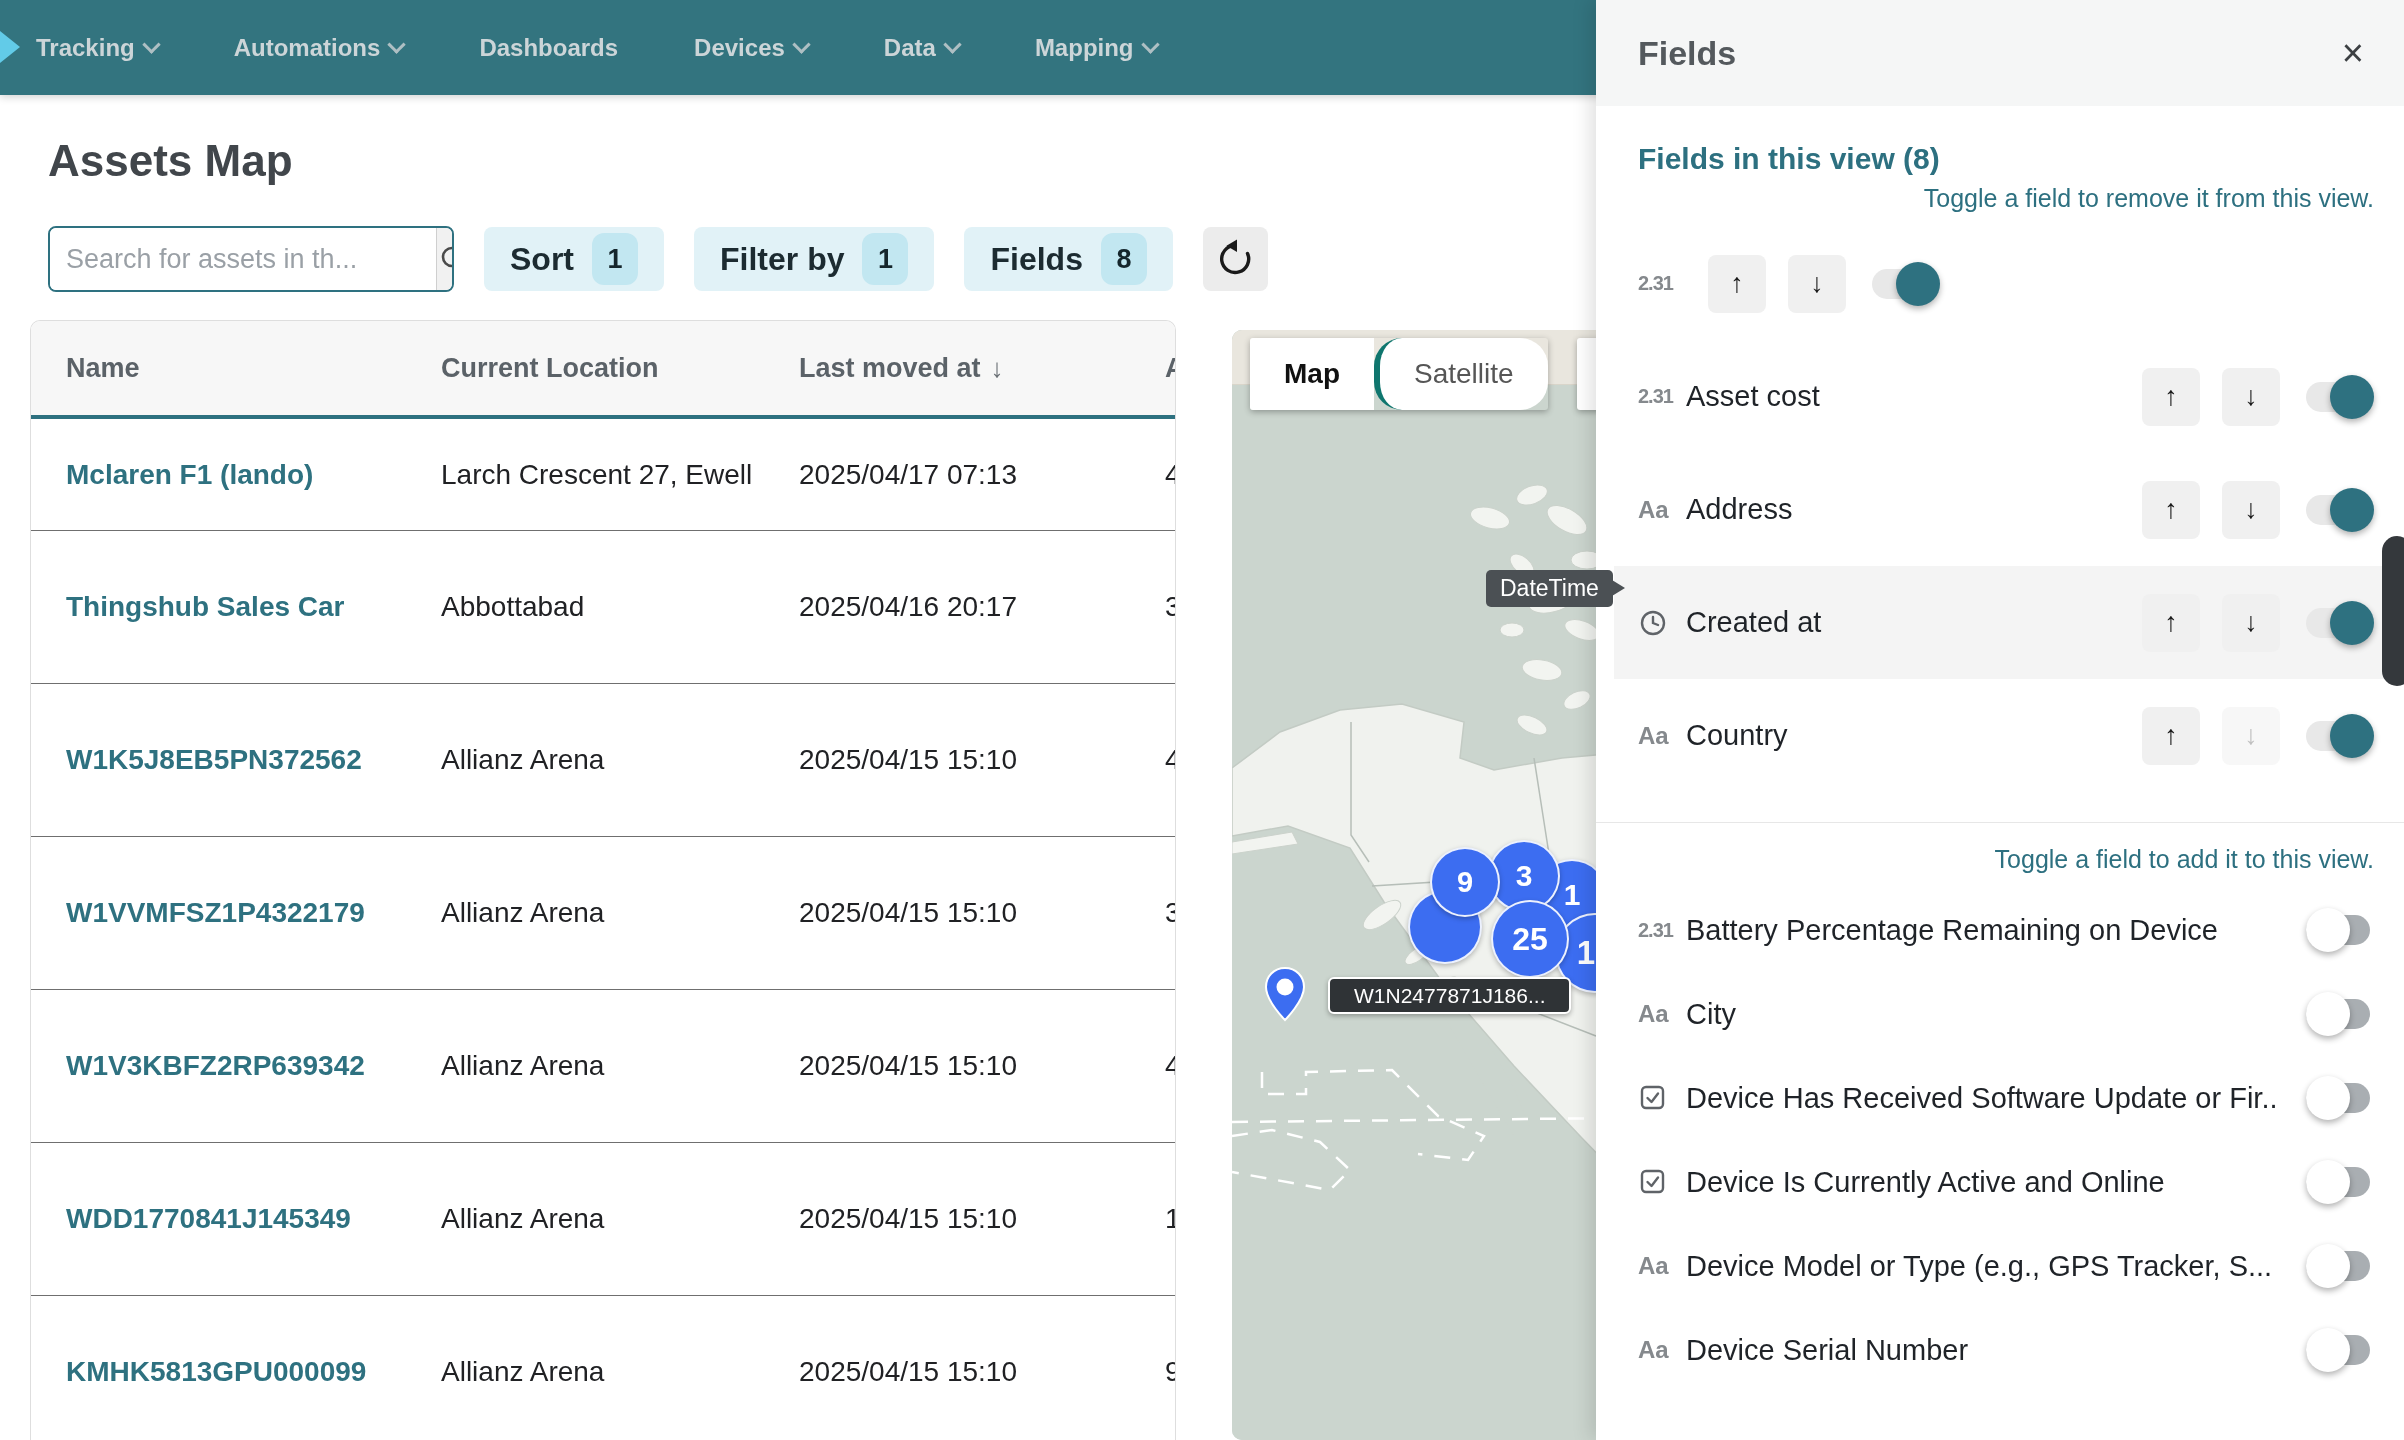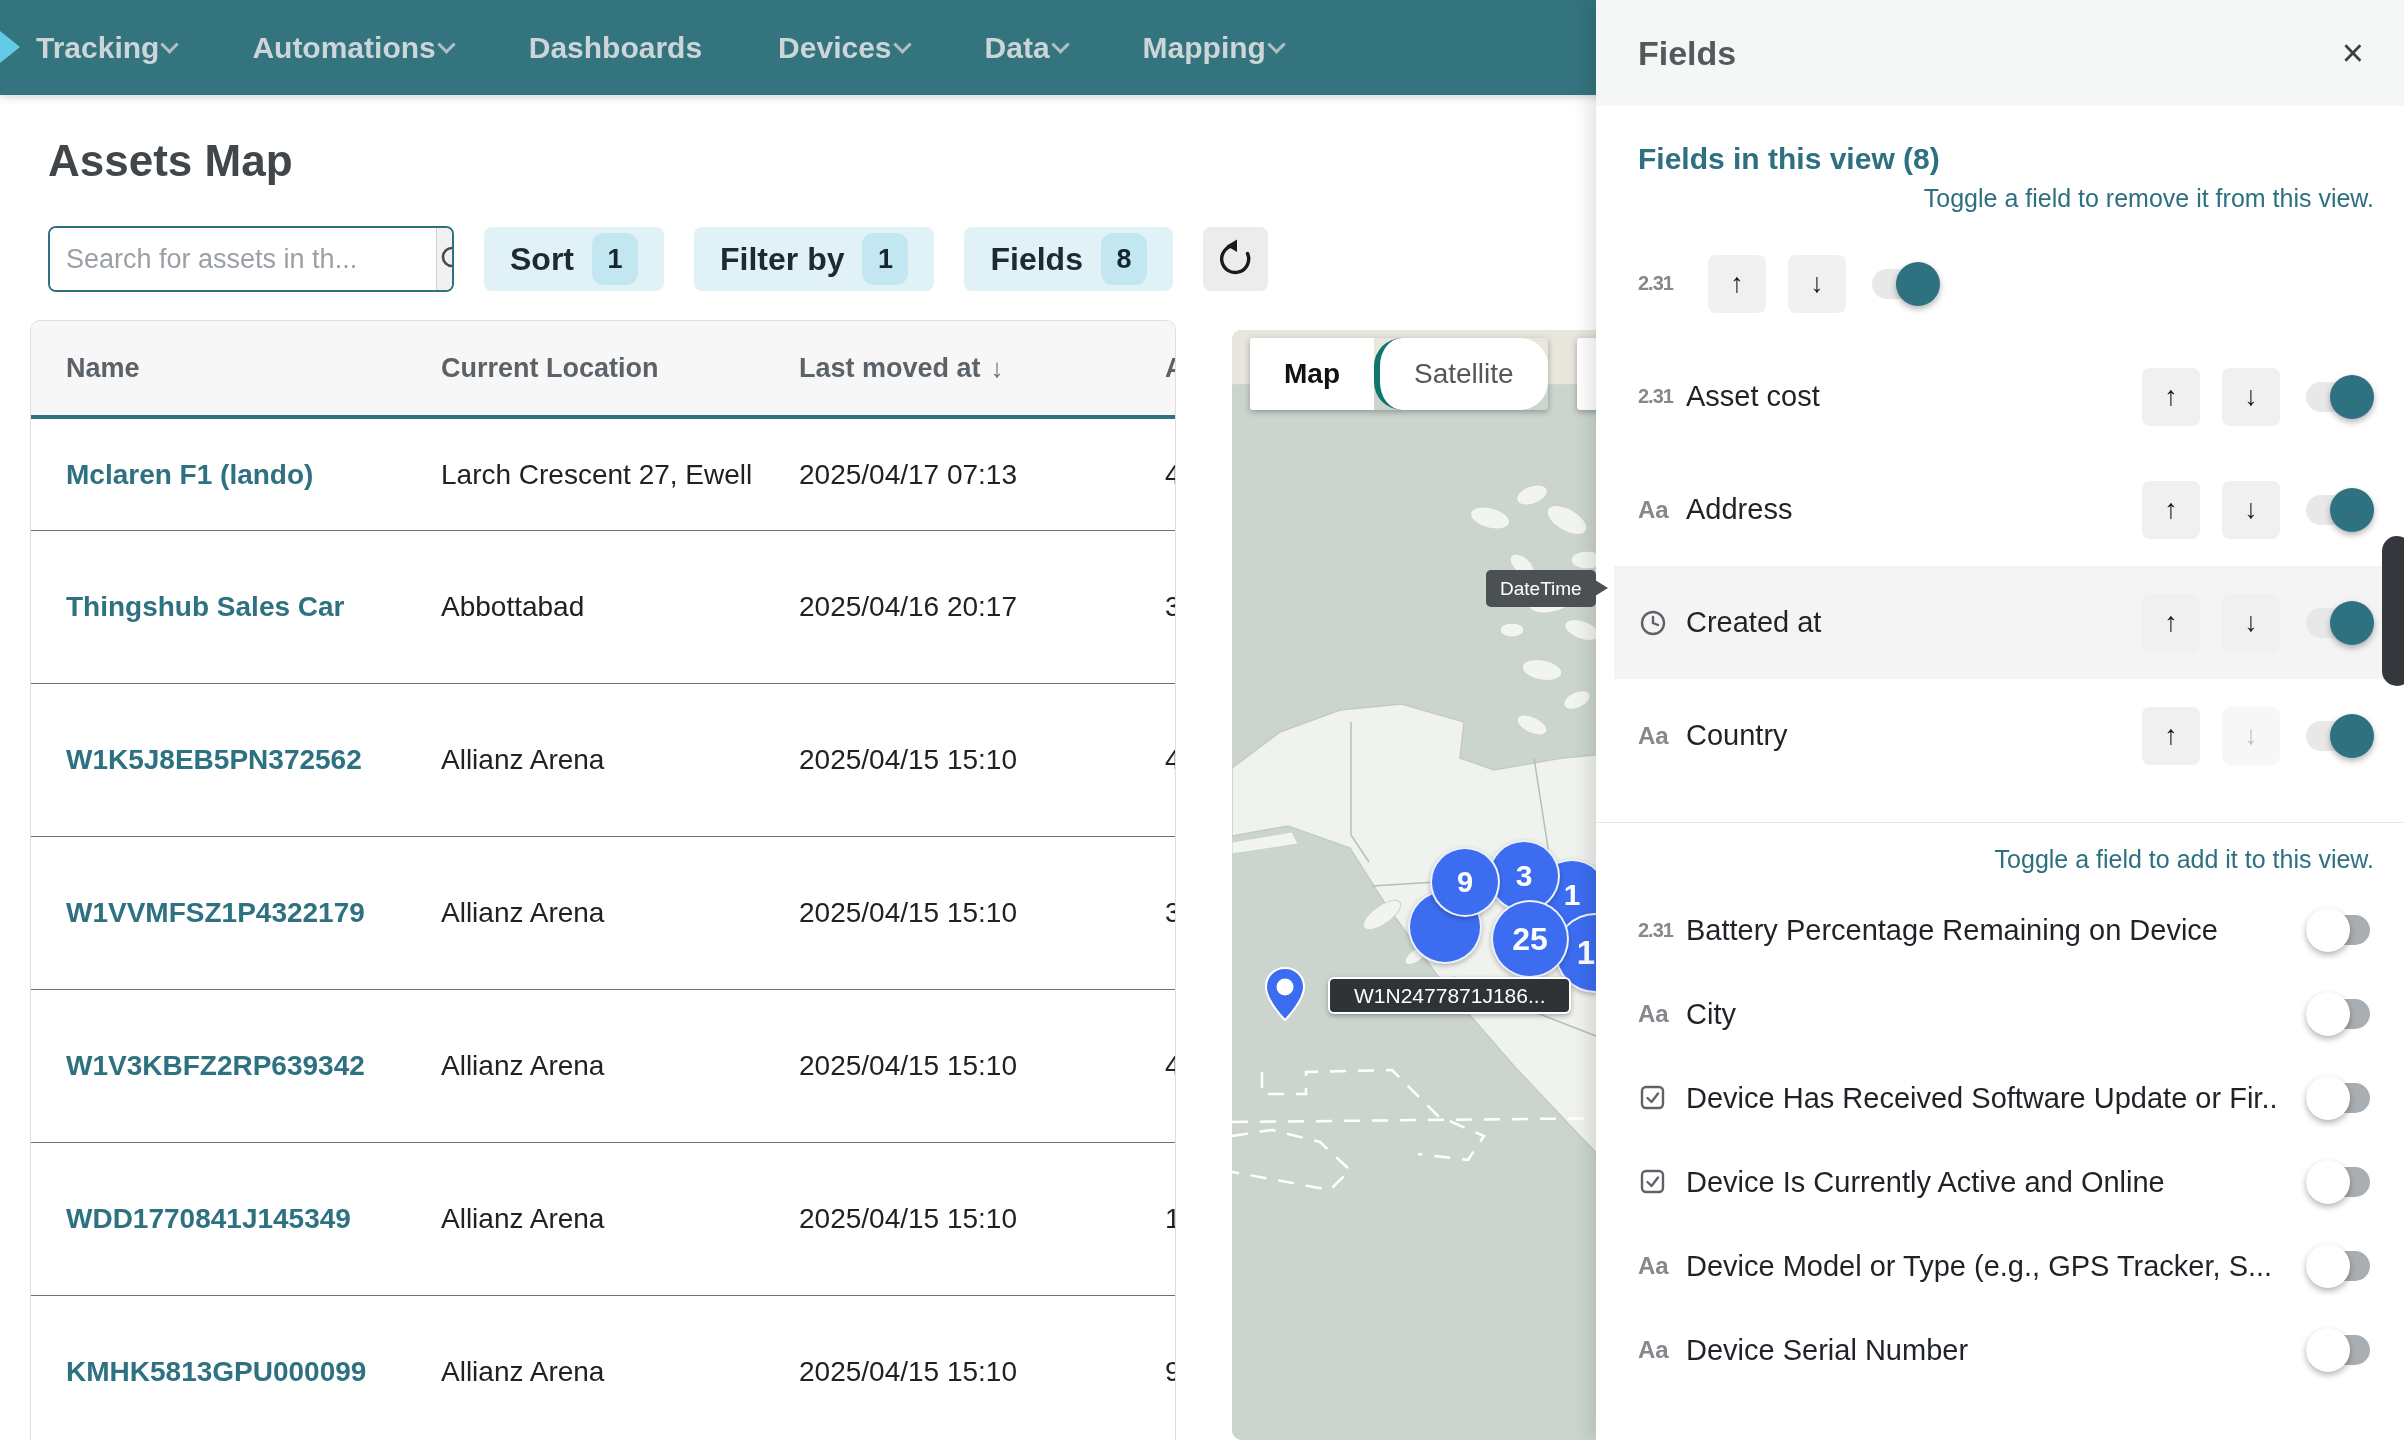--- a/index.html
+++ b/index.html
@@ -4,21 +4,21 @@
 <style>
   * { margin:0; padding:0; box-sizing:border-box; }
   html,body { width:2404px; height:1440px; overflow:hidden; background:#fff;
               font-family:"Liberation Sans", sans-serif; }
   .app { position:relative; width:2404px; height:1440px; background:#fff; }
 
   
   .nav { position:absolute; left:0; top:0; width:2404px; height:95px; background:#33747F;
          display:flex; align-items:center; gap:76px; padding-left:36px; z-index:40;
          box-shadow:0 2px 8px rgba(0,0,0,.18); }
-  .nav-item { display:flex; align-items:center; gap:4px; color:#CCD5D8; font-size:30px;
+  .nav-item { display:flex; align-items:center; gap:10px; color:#CCD5D8; font-size:24px;
               font-weight:600; cursor:pointer; white-space:nowrap; }
   .chev { display:inline-block; width:13px; height:13px; border-right:3px solid #AEBFC3;
           border-bottom:3px solid #AEBFC3; transform:rotate(45deg) translate(-2px,-2px); }
   .nav-arrow { position:absolute; left:0; top:31px; width:0; height:0;
                border-left:20px solid #62CBE8; border-top:16px solid transparent;
                border-bottom:16px solid transparent; }
 
   
   .page-title { position:absolute; left:48px; top:136px; font-size:44px; font-weight:700;
                 color:#41464B; }
@@ -105,21 +105,21 @@
                   box-shadow:0 3px 6px rgba(0,0,0,.3); }
   .switch.on .track { background:#E8E8E8; }
   .switch.on .knob { right:0; background:#2E7180; }
   .switch.off .track { background:#A9AEB2; }
   .switch.off .knob { left:0; background:#FFFFFF; }
   .sec-divider { border:none; border-top:1px solid #E7E7E7; margin:30px -30px 0 -42px; }
   .avail { margin-top:22px; }
   .arow { height:84px; display:flex; align-items:center; }
 
   .datetime-tooltip { position:absolute; left:1486px; top:570px; height:37px; background:#4B5054;
-                      border-radius:5px; color:#fff; font-size:19px; display:flex;
+                      border-radius:5px; color:#fff; font-size:23px; display:flex;
                       align-items:center; padding:15px 14px; z-index:60; }
   .datetime-tooltip::after { content:""; position:absolute; right:-12px; top:10px; width:0;
                              height:0; border-left:13px solid #4B5054;
                              border-top:8px solid transparent; border-bottom:8px solid transparent; }
   .scroll-thumb { position:absolute; left:2382px; top:536px; width:30px; height:150px;
                   background:#34383C; border-radius:15px; z-index:70; }
   .icon-svg { display:block; }
 </style>
 </head>
 <body>

